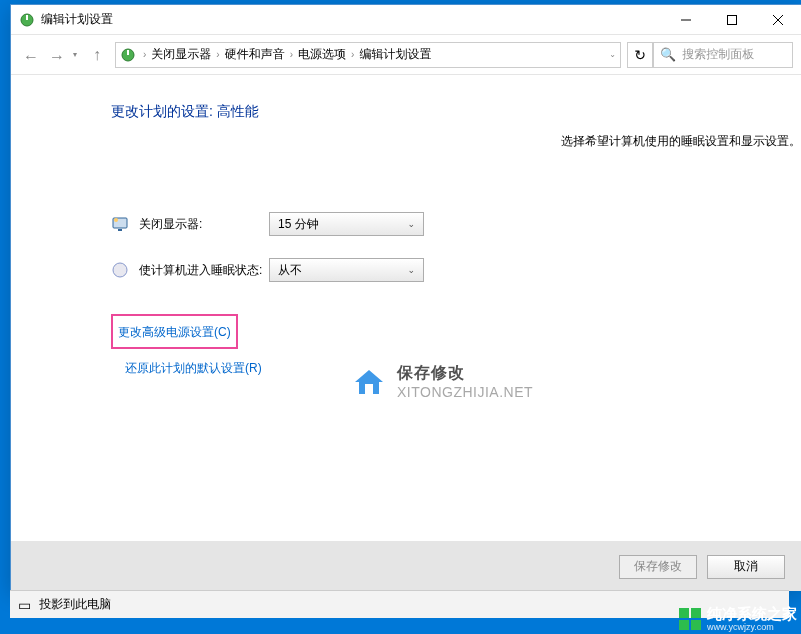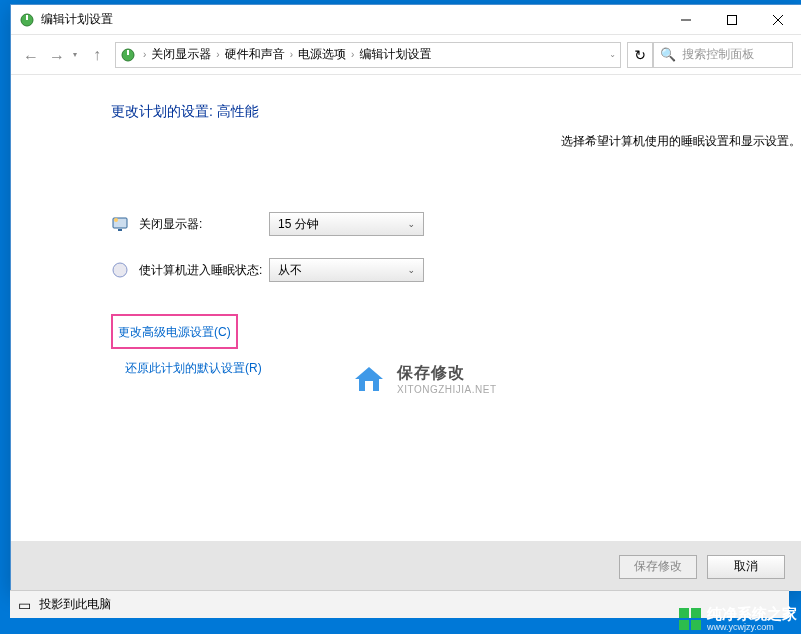--- a/index.html
+++ b/index.html
@@ -38,21 +38,21 @@
     
     .link-row { margin-top: 28px; }
     .link-highlighted { display: inline-block; border: 2px solid #ec4899; padding: 6px 5px; margin-bottom: 1px; }
     .link { color: #0066cc; font-size: 12px; cursor: pointer; }
     .link-plain { margin-top: 8px; padding-left: 14px; }
     
     .watermark { position: absolute; left: 340px; top: 288px; display: flex; align-items: center; gap: 10px; opacity: 0.85; }
     .wm-logo { width: 36px; height: 32px; }
     .wm-text-block { display: flex; flex-direction: column; }
     .wm-main { font-size: 16px; font-weight: bold; color: #333; letter-spacing: 1px; }
-    .wm-sub { font-size: 10px; color: #999; letter-spacing: 0.5px; }
+    .wm-sub { font-size: 14px; color: #999; letter-spacing: 0.5px; }
     
     .button-bar { height: 50px; border-top: 1px solid #e5e5e5; display: flex; align-items: center; justify-content: flex-end; padding: 0 16px; gap: 10px; background: #e5e5e5; }
     .btn { width: 78px; height: 24px; border: 1px solid #adadad; background: linear-gradient(#fff,#e8e8e8); font-size: 12px; cursor: pointer; display: flex; align-items: center; justify-content: center; }
     .btn.disabled { color: #888; background: #efefef; cursor: default; }
     
     .taskbar-strip { position: absolute; left: 10px; bottom: 16px; width: 779px; height: 28px; background: #f3f3f3; border-top: 1px solid #ccc; display: flex; align-items: center; padding: 0 8px; font-size: 12px; gap: 8px; }
     .projector-icon { font-size: 14px; }
     
     .footer-wm { position: absolute; right: 4px; bottom: 2px; display: flex; align-items: center; gap: 6px; }
     .footer-squares { display: grid; grid-template-columns: repeat(2, 10px); grid-template-rows: repeat(2, 10px); gap: 2px; }

